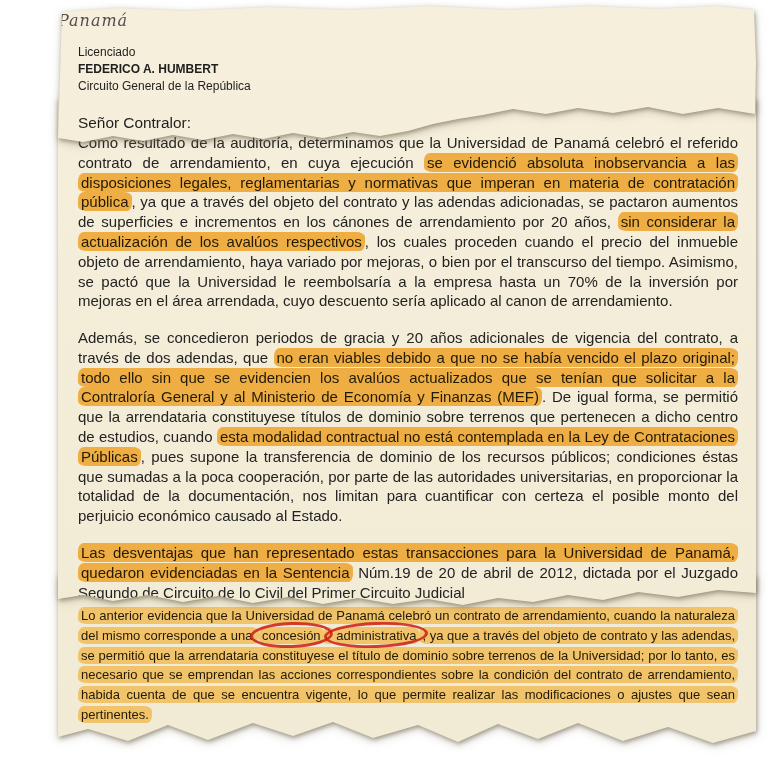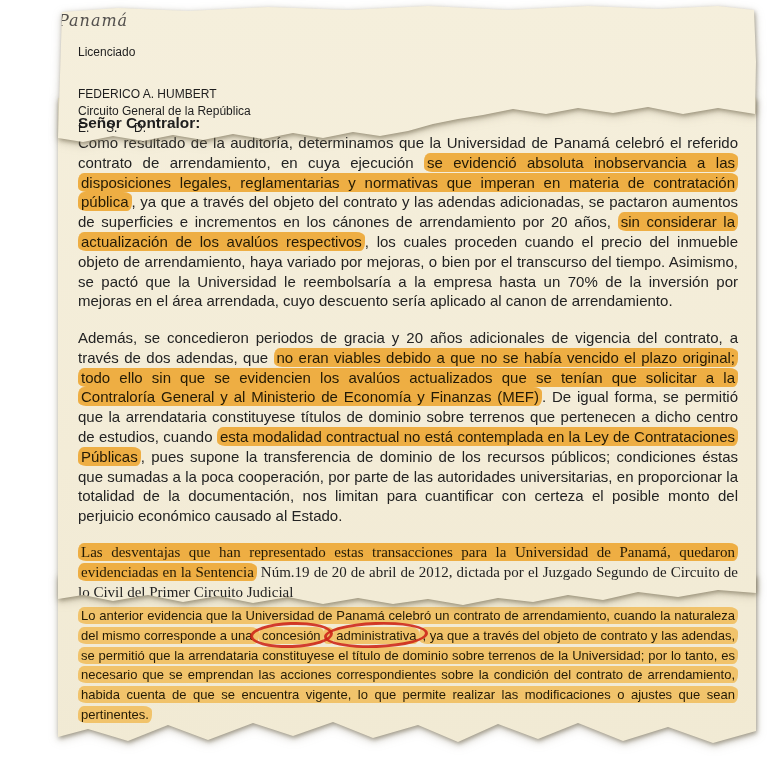--- a/index.html
+++ b/index.html
@@ -18,26 +18,26 @@
   .strip-3 { clip-path:polygon(0px 573px,698px 573px,698px 729px,655px 741px,610px 725px,565px 739px,520px 721px,480px 737px,440px 722px,400px 740px,360px 723px,315px 736px,275px 720px,235px 734px,195px 721px,150px 738px,110px 723px,70px 739px,30px 727px,0px 735px); }
 
   .date-row { position:absolute; top:9px; left:0; right:54px;
     display:flex; justify-content:space-between; align-items:baseline; gap:16px; }
   .place-script { font-family:"DejaVu Serif", serif; font-style:italic;
     font-size:16px; color:#53504e; letter-spacing:1px; }
   .date-text { font-size:16.5px; font-weight:bold; color:#1e1e1e; }
 
   .recipient { position:absolute; top:42px; left:20px; font-size:12px;
     line-height:17px; color:#1e1e1e; }
-  .recipient .name { font-weight:normal;margin-top:25px; }
-  .greeting { position:absolute; top:112px; left:20px; font-size:15.4px; color:#1e1e1e;font-weight:bold; }
+  .recipient .name { font-weight:bold; }
+  .greeting { position:absolute; top:112px; left:20px; font-size:15.4px; color:#1e1e1e; }
 
   .para { position:absolute; left:20px; width:660px; text-align:justify;
     font-size:15px; line-height:19.8px; color:#232323; }
-  .para-0 { top:131px; } .para-1 { top:326px; } .para-2 { top:541px;font-family:Liberation Serif, serif; }
+  .para-0 { top:131px; } .para-1 { top:326px; } .para-2 { top:541px; }
   .para-3 { top:604px; font-size:13px; }
 
   .hl { background:#eeae43; padding:1px 3px; border-radius:6px 9px 5px 8px / 8px 5px 8px 5px;
     box-decoration-break:clone; -webkit-box-decoration-break:clone; color:#231a05; }
   .hl.light { background:#f1c36b; }
 
   .circled { position:relative; white-space:nowrap; }
   .ellipse { position:absolute; left:-9px; right:-9px; top:-5px; bottom:-4px;
     border:3.5px solid rgba(204,35,24,.88); border-radius:50%;
     transform:rotate(-2deg); pointer-events:none; }
@@ -63,19 +63,18 @@
 
   <div class="strip-wrap wrap-1">
     <div class="strip strip-1">
       <div class="date-row">
         <span class="place-script">Panamá</span>
       </div>
       <div class="recipient">
         <div>Licenciado</div>
         <div class="name">FEDERICO A. HUMBERT</div>
         <div>Circuito General de la República</div>
-        <div>E. &nbsp;&nbsp;&nbsp; S. &nbsp;&nbsp;&nbsp; D.</div>
       </div>
       <div class="greeting">Señor Contralor:</div>
     </div>
   </div>
 
 </div>
 
 </body></html>

